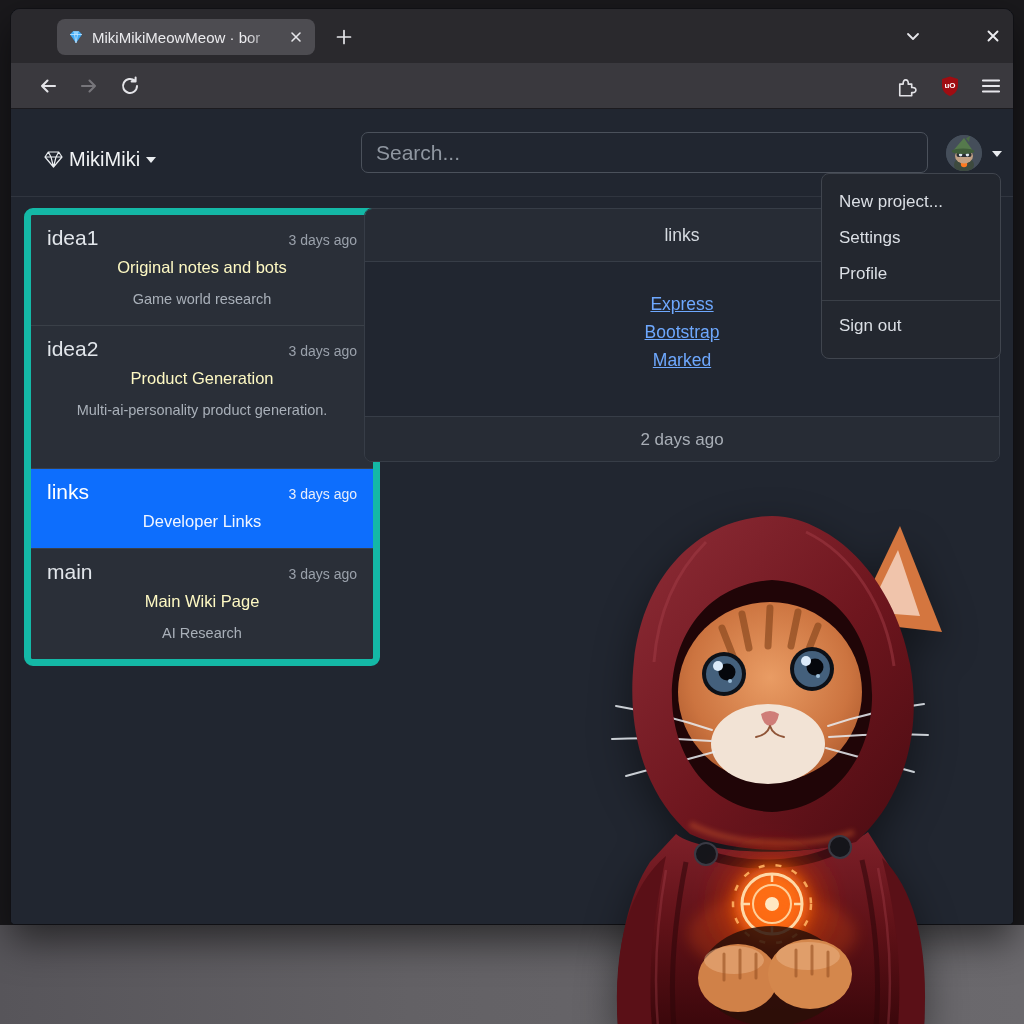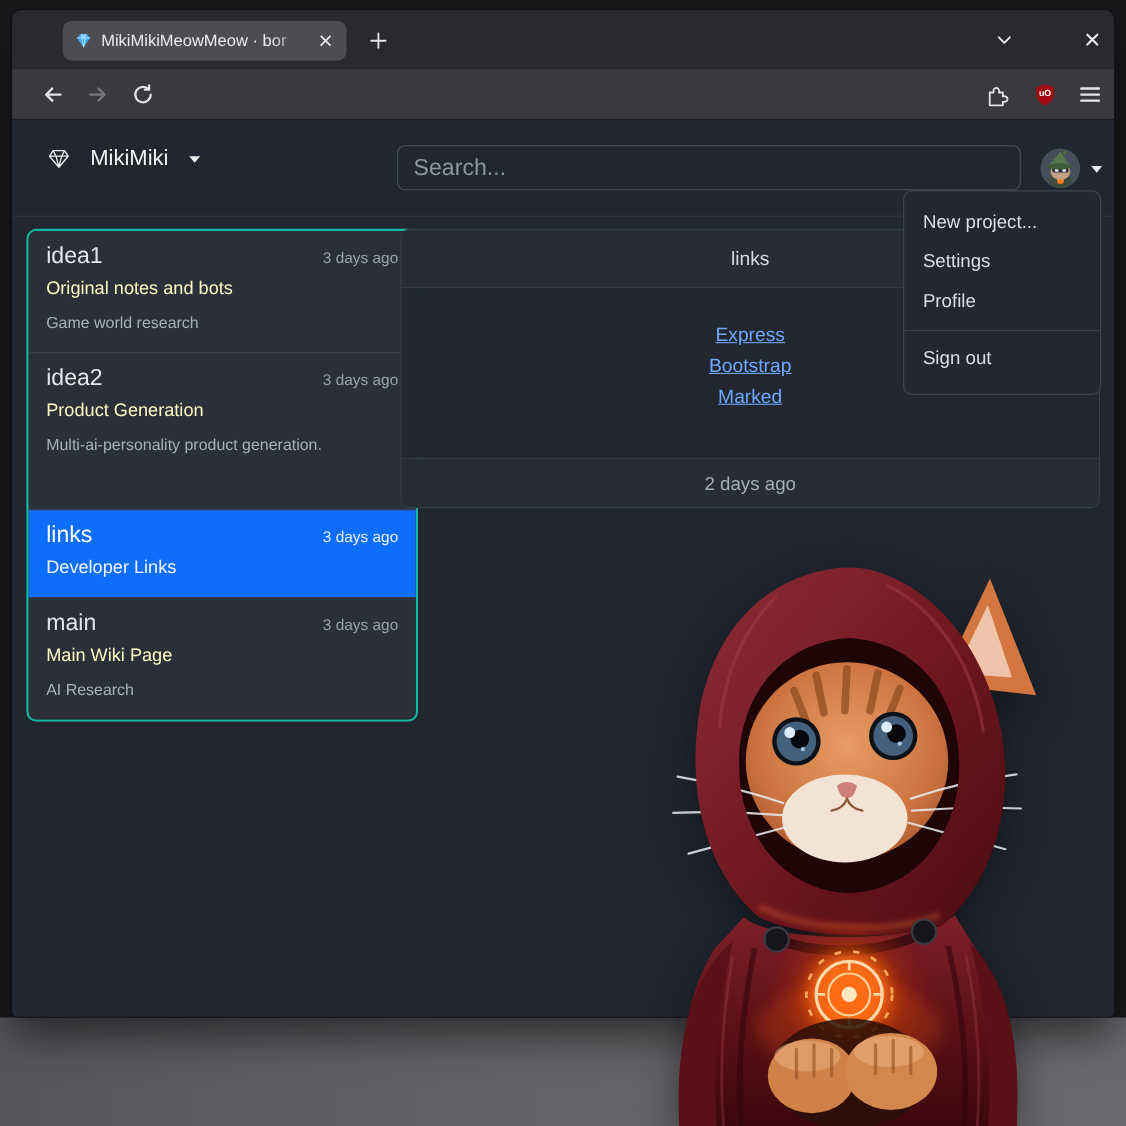--- a/index.html
+++ b/index.html
@@ -32,35 +32,35 @@
   .urlbar { position:absolute; left:185px; top:6px; width:632px; height:34px; background:#1e1d22;
     border-radius:6px; display:flex; align-items:center; padding:0 10px; }
   .url-text { margin-left:10px; font-size:16.5px; white-space:nowrap; }
   .url-scheme,.url-path { color:#a5a5aa; } .url-host { color:#f7f7fa; }
   .star { margin-left:auto; }
 
   
   .page { position:absolute; left:0; top:100px; width:100%; height:817px; background:#212630; }
 
   .navbar { position:absolute; left:0; top:0; width:100%; height:88px; border-bottom:1px solid #30353f; }
-  .brand { position:absolute; left:33px; top:24px; display:flex; align-items:center; gap:19px; cursor:pointer; }
+  .brand { position:absolute; left:33px; top:39px; display:flex; align-items:center; gap:6px; cursor:pointer; }
   .brand-label { font-size:20px; color:#f1f3f5; }
   .caret { width:0; height:0; border-left:5px solid transparent; border-right:5px solid transparent;
     border-top:6px solid #e9ecef; }
   .search { position:absolute; left:350px; top:23px; width:567px; height:41px; background:transparent;
     border:1px solid #4b515b; border-radius:7px; padding:0 14px; font-size:21px; color:#dee2e6;
     font-family:"Liberation Sans","DejaVu Sans",sans-serif; }
   .search::placeholder { color:#8f96a0; }
   .avatar { position:absolute; left:935px; top:26px; width:36px; height:36px; border-radius:50%;
     overflow:hidden; background:#454e5a; cursor:pointer; }
   .avatar-caret { position:absolute; left:981px; top:42px; }
 
   
-  .side-list { position:absolute; left:13px; top:99px; width:356px; border:2px solid #14b8a6;
-    border-radius:9px; overflow:hidden; }
+  .side-list { position:absolute; left:13px; top:99px; width:356px; border:7px solid #14b8a6;
+    border-radius:9px; overflow:hidden;text-align:center; }
   .side-item { background:#2a2f38; padding:11px 16px 0 16px; overflow:hidden; cursor:pointer; }
   .side-item + .side-item { border-top:1px solid #3a4048; }
   .si-row { display:flex; align-items:baseline; justify-content:space-between; }
   .si-title { font-size:21px; color:#e2e6eb; }
   .si-time { font-size:14px; color:#9aa1ab; }
   .si-sub { margin-top:8px; font-size:16.5px; color:#fef9c3; }
   .si-desc { margin-top:9px; font-size:14.5px; line-height:1.85; color:#a9b0b9; }
   .side-item.h1 { height:110px; } .side-item.h2 { height:143px; }
   .side-item.h3 { height:80px; }  .side-item.h4 { height:111px; }
   .side-item.active { background:#0d6efd; }

